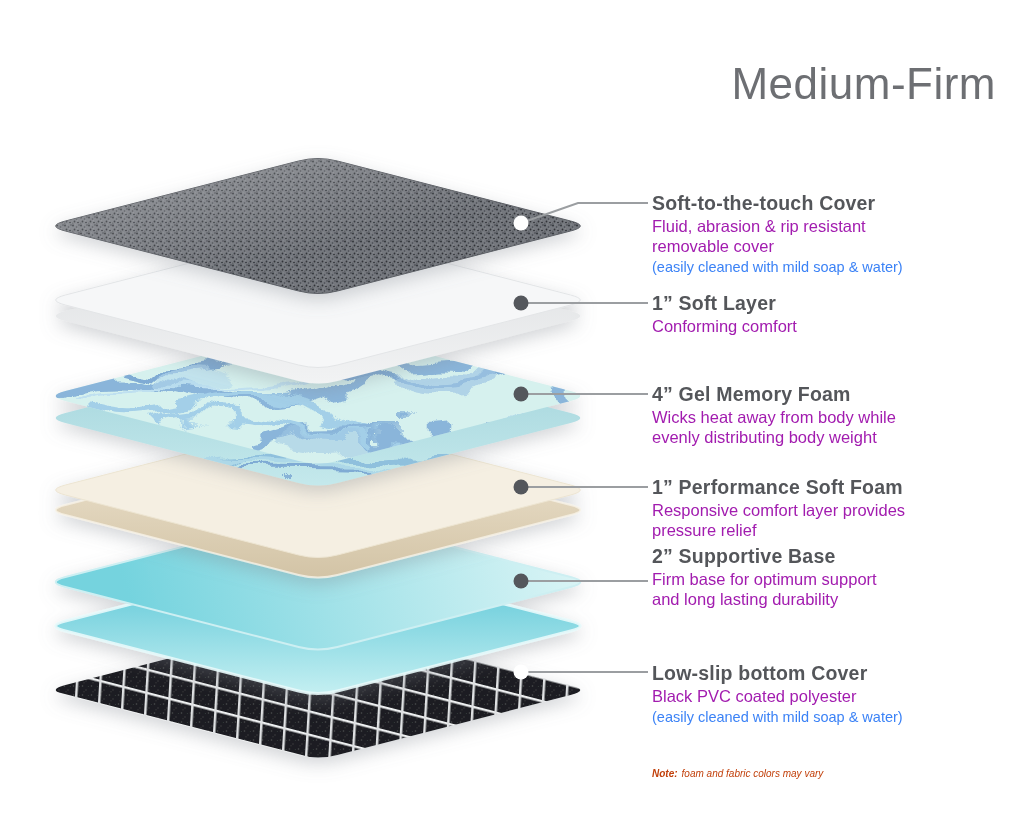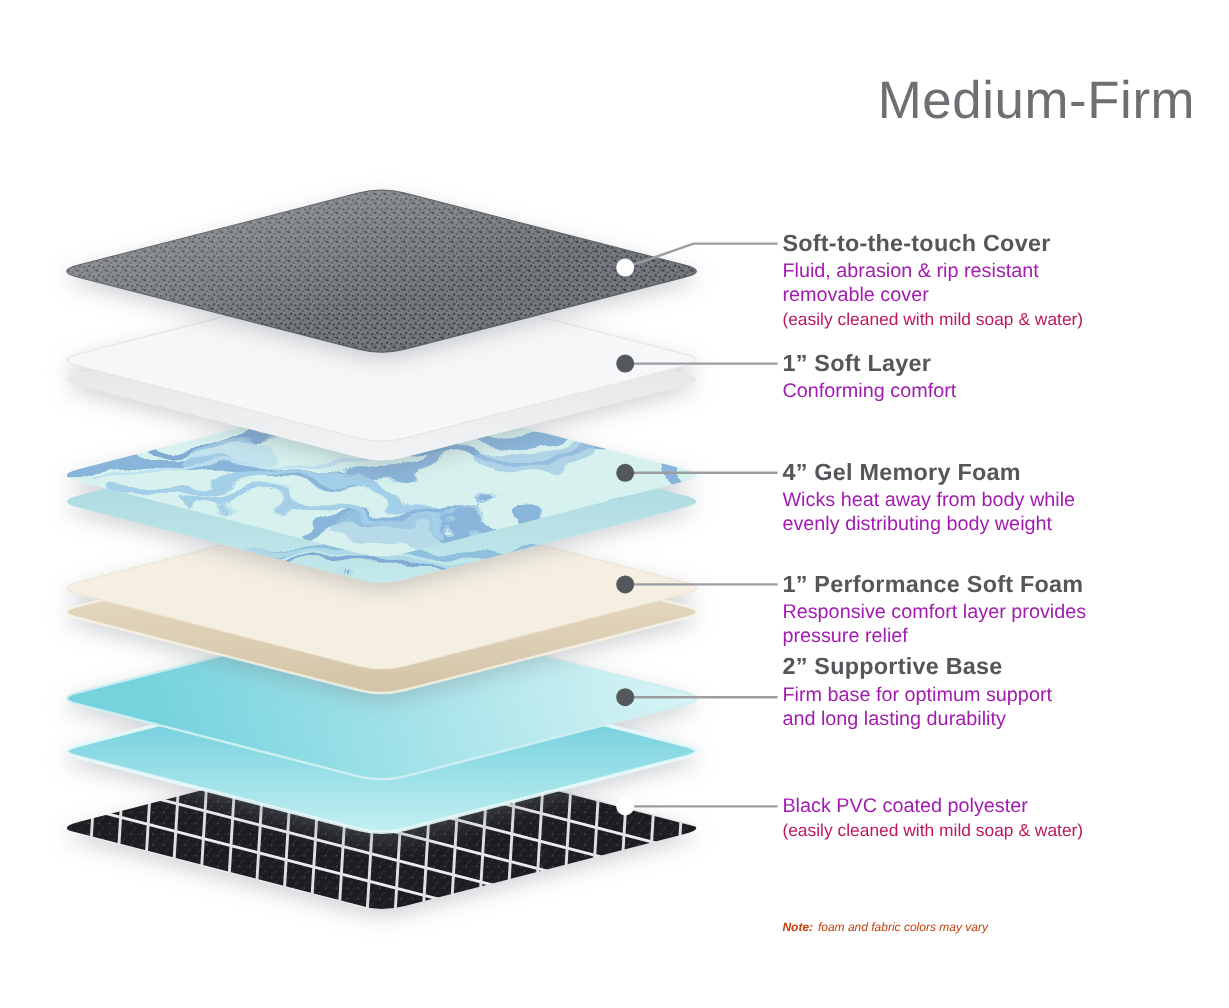--- a/index.html
+++ b/index.html
@@ -14,21 +14,21 @@
   .diagram-svg{position:absolute;left:0;top:0;}
   .labels{position:absolute;left:0;top:0;width:860px;height:840px;}
   .layer-label{position:absolute;left:652px;width:312px;}
   .layer-label h3{
     margin:0;font-size:19.5px;line-height:24px;font-weight:bold;color:#54565a;letter-spacing:0.2px;
   }
   .layer-label .desc{
     margin:1px 0 0;font-size:16.5px;line-height:20px;color:#a21caf;white-space:pre-line;
   }
   .layer-label .fine{
-    margin:2px 0 0;font-size:14.5px;line-height:18px;color:#be185d;
+    margin:2px 0 0;font-size:14.5px;line-height:18px;color:#3b82f6;
   }
   .color-note{
     position:absolute;left:652px;top:758px;font-size:10px;color:#c2410c;font-style:italic;
   }
   .color-note .note-label{font-weight:bold;margin-right:4px;}
 </style>
 </head>
 <body>
 
 <svg class="diagram-svg" width="1024" height="840" viewBox="0 0 1024 840">
@@ -197,20 +197,21 @@
 pressure relief</p>
   </div>
 
   <div class="layer-label" style="top:544px">
     <h3>2” Supportive Base</h3>
     <p class="desc">Firm base for optimum support
 and long lasting durability</p>
   </div>
 
   <div class="layer-label" style="top:661px">
+    <h3>Low-slip bottom Cover</h3>
     <p class="desc">Black PVC coated polyester</p>
     <p class="fine">(easily cleaned with mild soap &amp; water)</p>
   </div>
 
   <p class="color-note">
     <span class="note-label">Note:</span><span>foam and fabric colors may vary</span>
   </p>
 
 </div>
 

